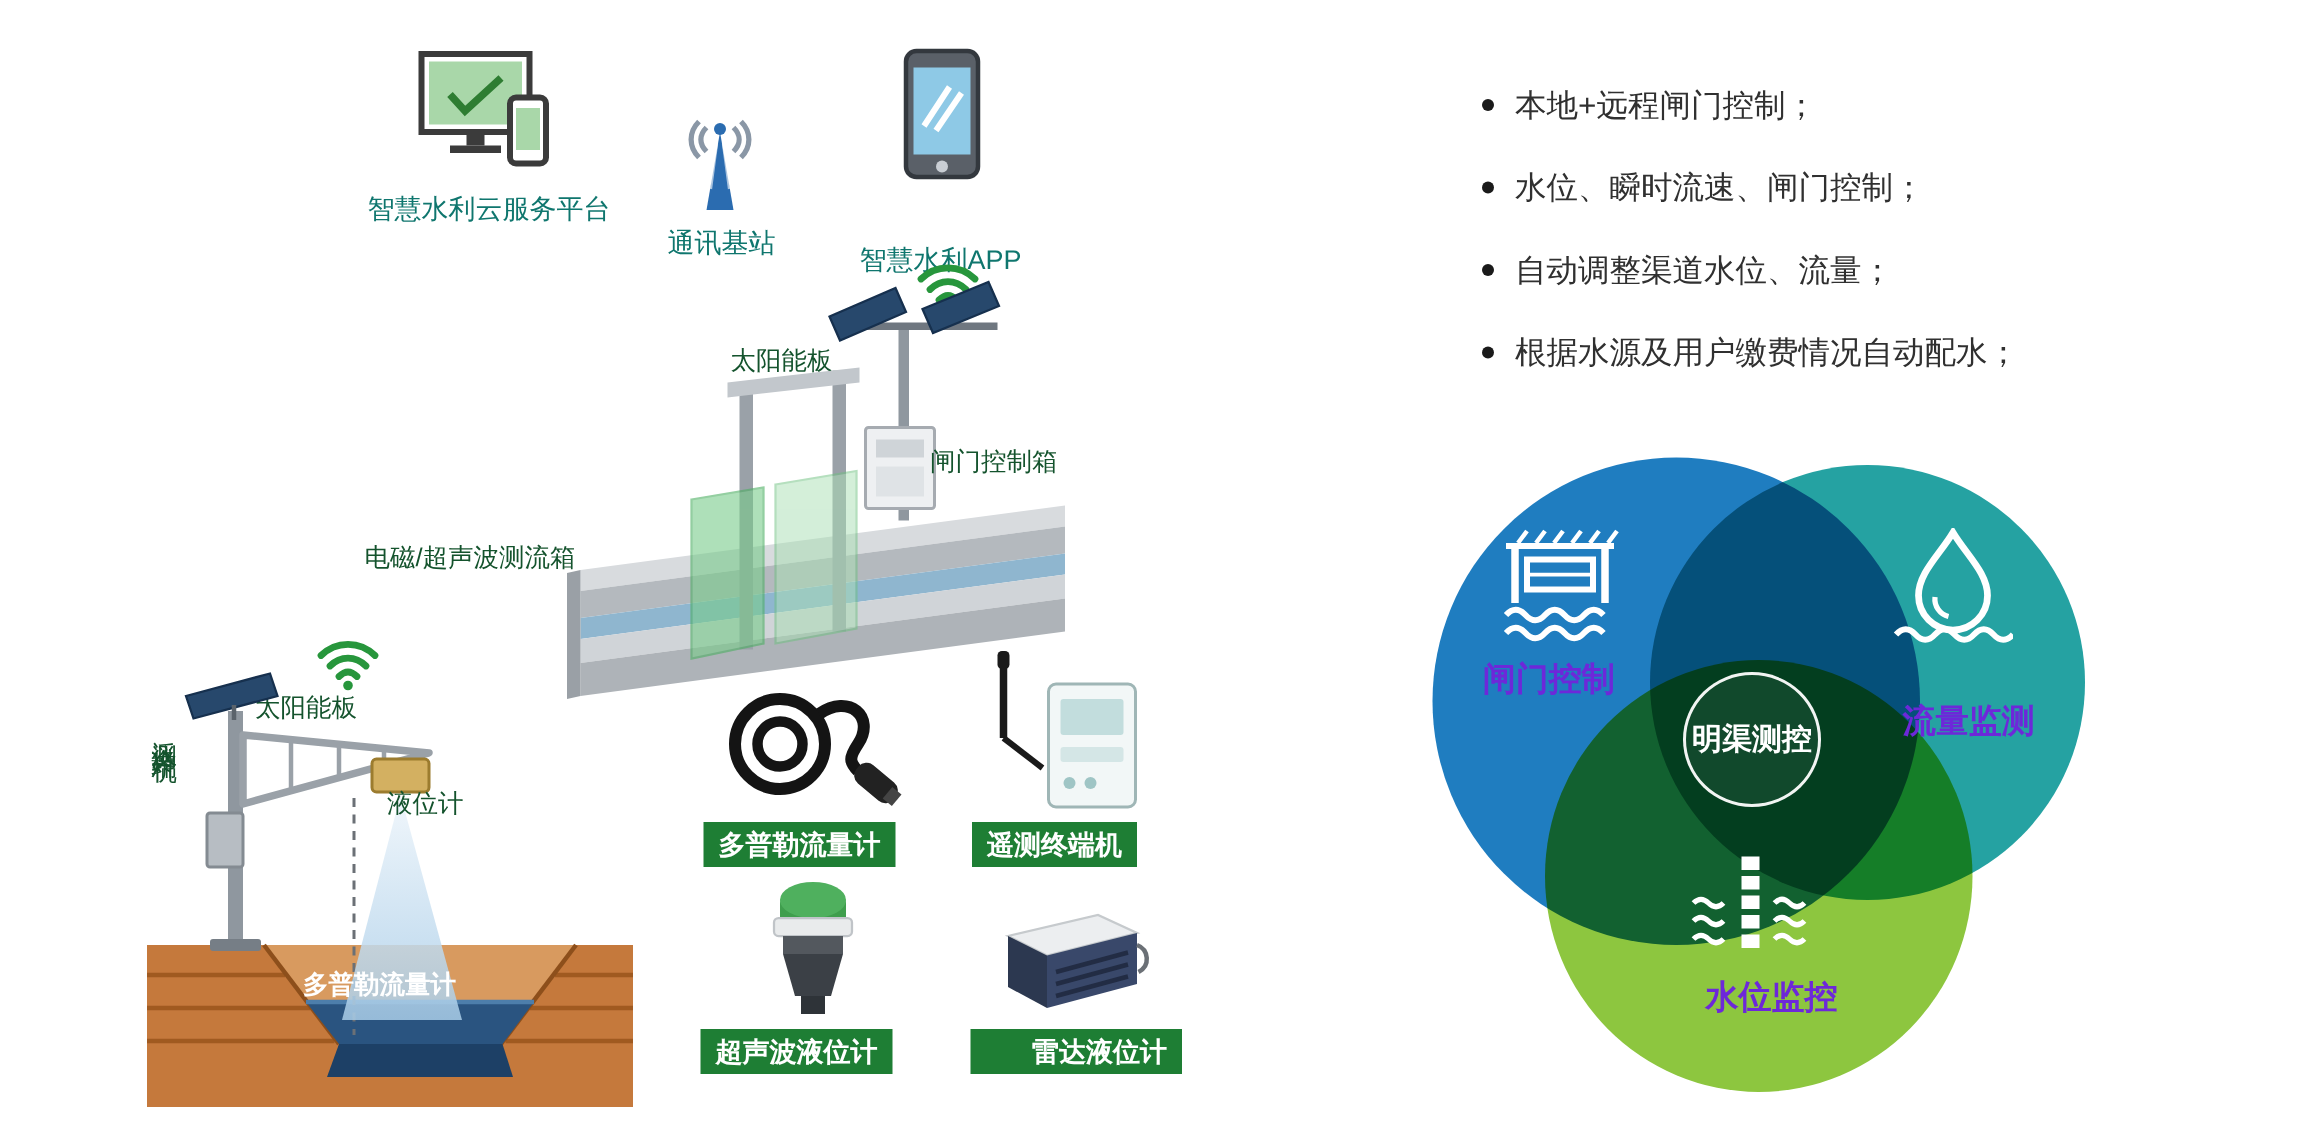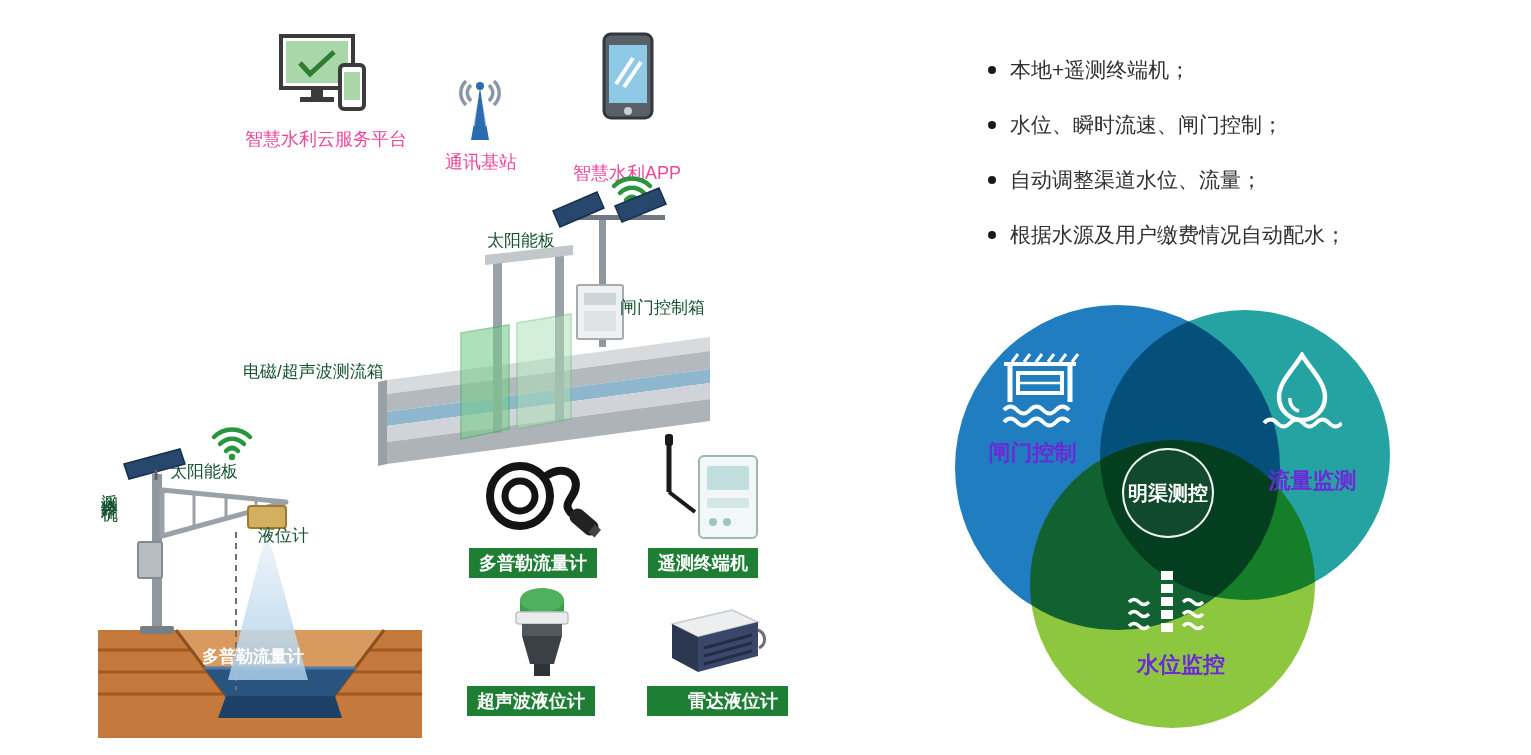--- a/index.html
+++ b/index.html
@@ -1,19 +1,19 @@
 <!DOCTYPE html>
 <html><head>
 <meta charset="utf-8">
 <style>
   * { margin:0; padding:0; box-sizing:border-box; }
   body { background:#fff; font-family:"Liberation Sans","DejaVu Sans",sans-serif; }
   .canvas { position:relative; width:1531px; height:755px; background:#ffffff; overflow:hidden; }
   .abs { position:absolute; }
-  .node-label { font-size:18px; color:#ec4899; text-align:center; }
+  .node-label { font-size:18px; color:#0f766e; text-align:center; }
   .diagram-label { position:absolute; font-size:17px; color:#14532d; white-space:nowrap; }
   .vertical-label { writing-mode:vertical-rl; letter-spacing:3px; }
   .white-label { color:#ffffff; font-weight:700; }
   .product-label { position:absolute; background:#1e7e34; color:#fff; font-size:18px; font-weight:700;
                    padding:3px 10px; white-space:nowrap; text-align:center; }
   
   .features { position:absolute; left:988px; top:56px; list-style:none; }
   .feature { display:flex; align-items:center; gap:14px; margin-bottom:27px;
              font-size:21px; color:#303030; }
   .feature .dot { width:8px; height:8px; border-radius:50%; background:#1a1a1a; flex:0 0 auto; }
@@ -195,21 +195,21 @@
     <line x1="44" y1="52" x2="92" y2="39" stroke="#222c44" stroke-width="3"></line>
     <line x1="44" y1="60" x2="92" y2="47" stroke="#222c44" stroke-width="3"></line>
     <line x1="44" y1="68" x2="92" y2="55" stroke="#222c44" stroke-width="3"></line>
     <path d="M98 34 C 106 37, 107 48, 99 52" fill="none" stroke="#6b7076" stroke-width="3"></path>
   </svg>
   <div class="product-label" style="left:647px; top:686px;padding-left:41px;">雷达液位计</div>
 
   <ul class="features">
     <li class="feature">
       <span class="dot"></span>
-      <span>本地+遥测终端机；</span>
+      <span>本地+远程闸门控制；</span>
     </li>
     <li class="feature">
       <span class="dot"></span>
       <span>水位、瞬时流速、闸门控制；</span>
     </li>
     <li class="feature">
       <span class="dot"></span>
       <span>自动调整渠道水位、流量；</span>
     </li>
     <li class="feature">

